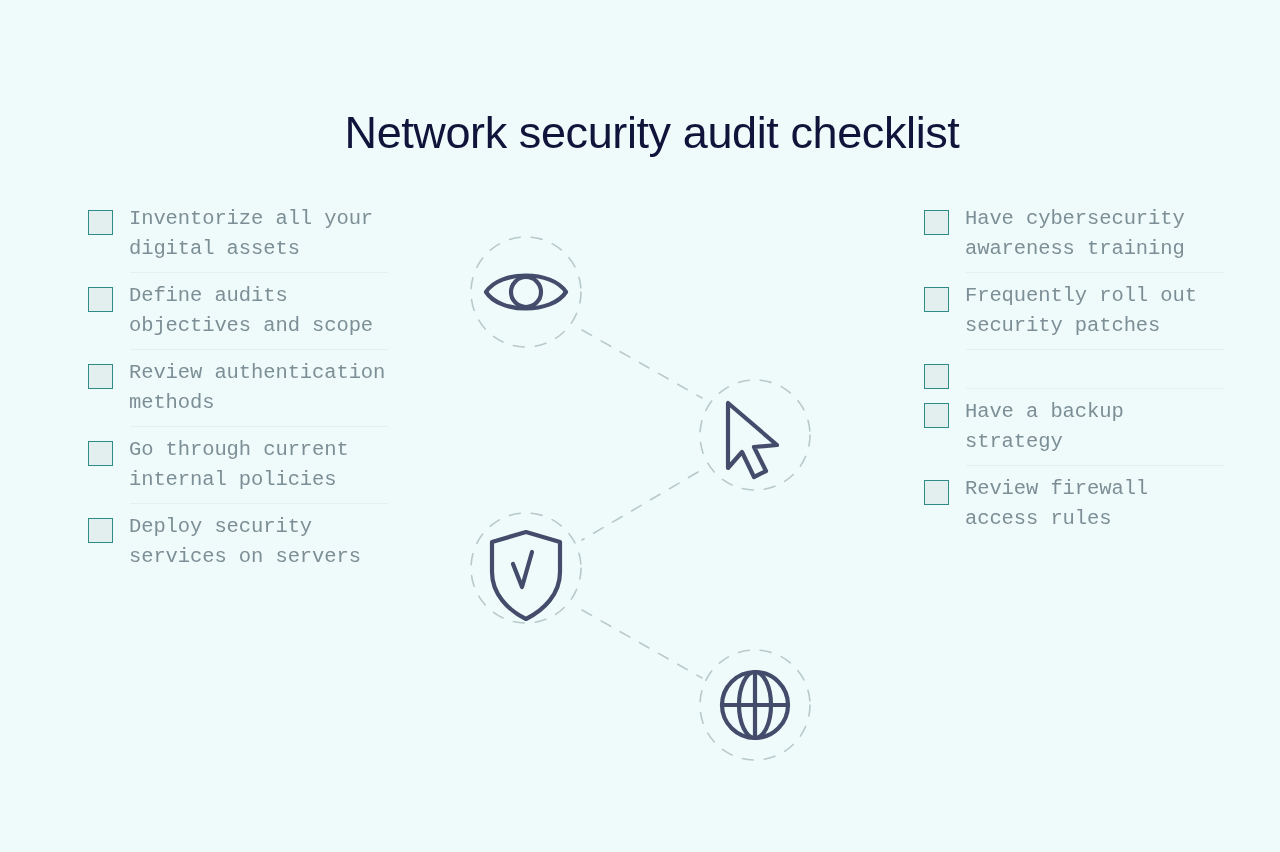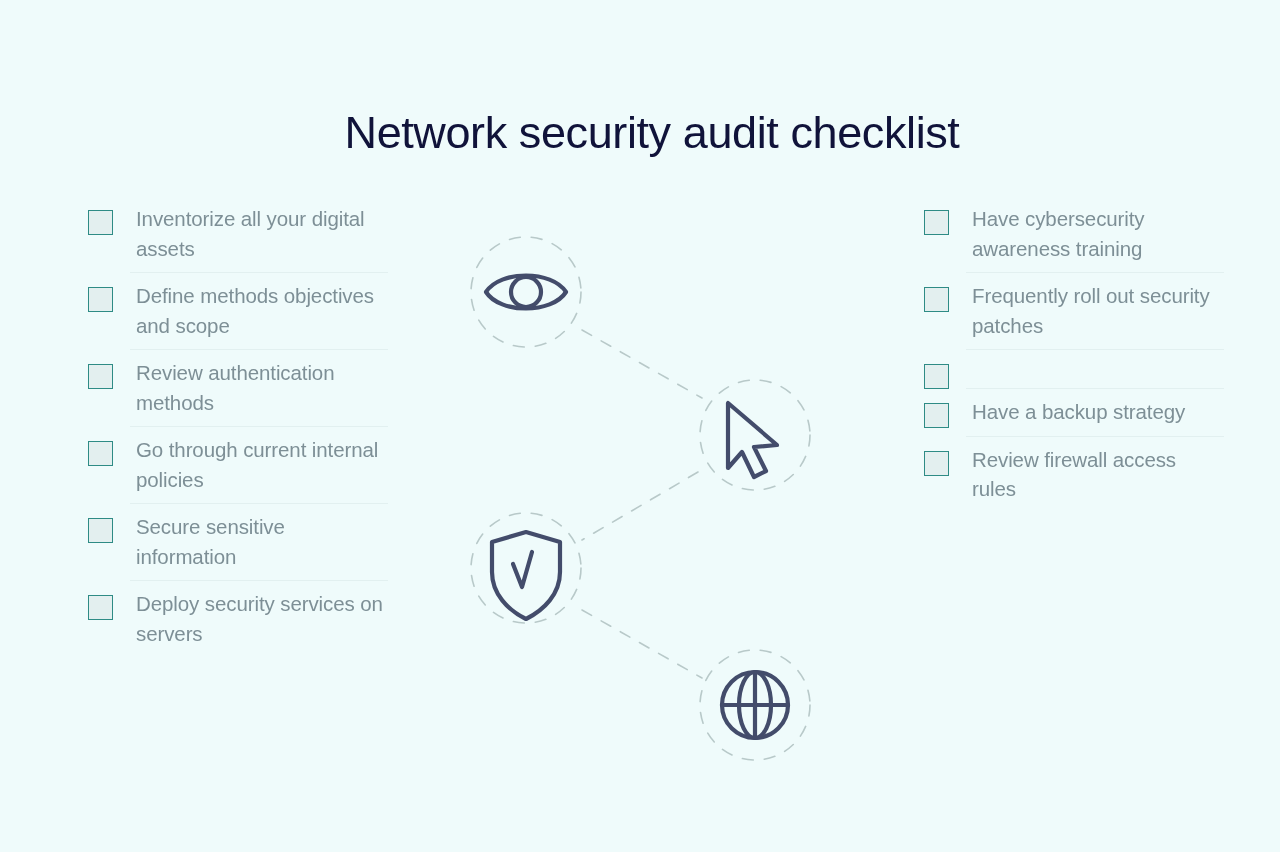--- a/index.html
+++ b/index.html
@@ -41,23 +41,24 @@
     position: absolute;
     top: 196px;
     width: 300px;
   }
   .column.left  { left: 88px;  }
   .column.right { left: 924px; }
 
   .check-item {
     display: flex;
     align-items: flex-start;
-    gap: 23px;
+    gap: 16px;
     padding: 0;
     position: relative;
+    font-family: Liberation Mono, monospace;
   }
 
   .checkbox {
     flex: 0 0 auto;
     width: 25px;
     height: 25px;
     margin-top: 14px;
     border: 1.6px solid #2e8b85;
     background: #e3efef;
     box-sizing: border-box;
@@ -108,41 +109,36 @@
 
     <div class="check-item">
       <span class="checkbox"></span>
       <span class="check-label">Inventorize all your digital assets</span>
       <span class="divider"></span>
     </div>
 
 
     <div class="check-item">
       <span class="checkbox"></span>
-      <span class="check-label">Define methods objectives and scope</span>
+      <span class="check-label">Define audits objectives and scope</span>
       <span class="divider"></span>
     </div>
 
     <div class="check-item">
       <span class="checkbox"></span>
       <span class="check-label">Review authentication methods</span>
       <span class="divider"></span>
     </div>
 
     <div class="check-item">
       <span class="checkbox"></span>
       <span class="check-label">Go through current internal policies</span>
       <span class="divider"></span>
     </div>
 
-    <div class="check-item">
-      <span class="checkbox"></span>
-      <span class="check-label">Secure sensitive information</span>
-      <span class="divider"></span>
-    </div>
 
     <div class="check-item">
       <span class="checkbox"></span>
       <span class="check-label">Deploy security services on servers</span>
 
     </div>
 
   </div>
 
   <div class="column right">

